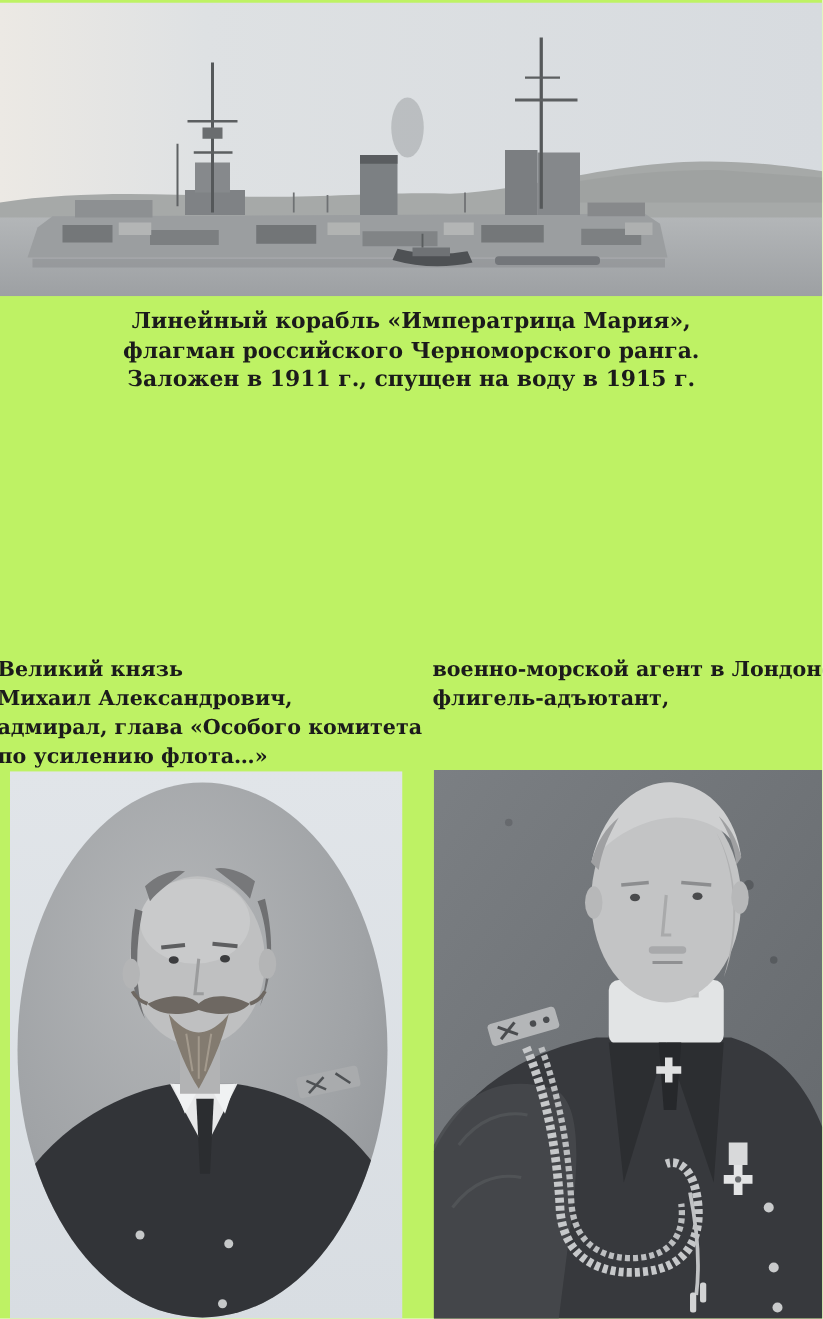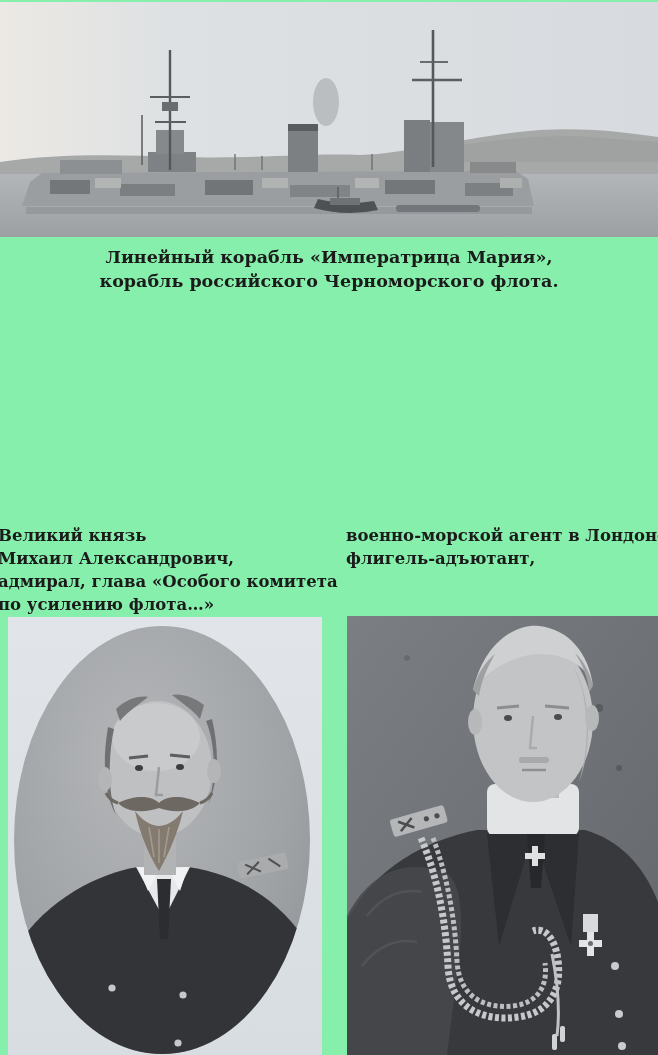--- a/index.html
+++ b/index.html
@@ -1,19 +1,19 @@
 <!DOCTYPE html>
 <html><head>
 <meta charset="utf-8">
 <style>
   html,body{margin:0;padding:0;background:#ffffff;}
   .page{
     position:relative;
     width:658px;height:1055px;
-    background:#86efac;
+    background:#bef264;
     overflow:hidden;
     font-family:"DejaVu Serif","Liberation Serif",serif;
     color:#1b1b1b;
   }
   .photo{position:absolute;display:block;}
   .ship-photo{left:0;top:2px;}
   .ship-caption{
     position:absolute;left:0;top:246px;width:658px;
     text-align:center;font-weight:700;font-size:17.5px;line-height:23.5px;
   }
@@ -94,21 +94,22 @@
     <rect x="26" y="205" width="506" height="7" fill="#8a8d90" opacity="0.55"></rect>
 
     <path d="M314,206 q32,9 64,2 l-4,-9 q-28,5 -56,-2 z" fill="#4e5154"></path>
     <rect x="330" y="196" width="30" height="7" fill="#6f7275"></rect>
     <line x1="338" y1="196" x2="338" y2="185" stroke="#5a5d5f" stroke-width="1.5"></line>
     <rect x="396" y="203" width="84" height="7" rx="3" fill="#73767a"></rect>
   </svg>
 
   <div class="ship-caption">
     <div>Линейный корабль «Императрица Мария»,</div>
-    <div>корабль российского Черноморского флота.</div>
+    <div>флагман российского Черноморского ранга.</div>
+    <div>Заложен в 1911 г., спущен на воду в 1915 г.</div>
   </div>
 
   <div class="col-caption left">
     <div>Великий князь</div>
     <div>Михаил Александрович,</div>
     <div>адмирал, глава «Особого комитета</div>
     <div>по усилению флота…»</div>
   </div>
 
   <div class="col-caption right">

